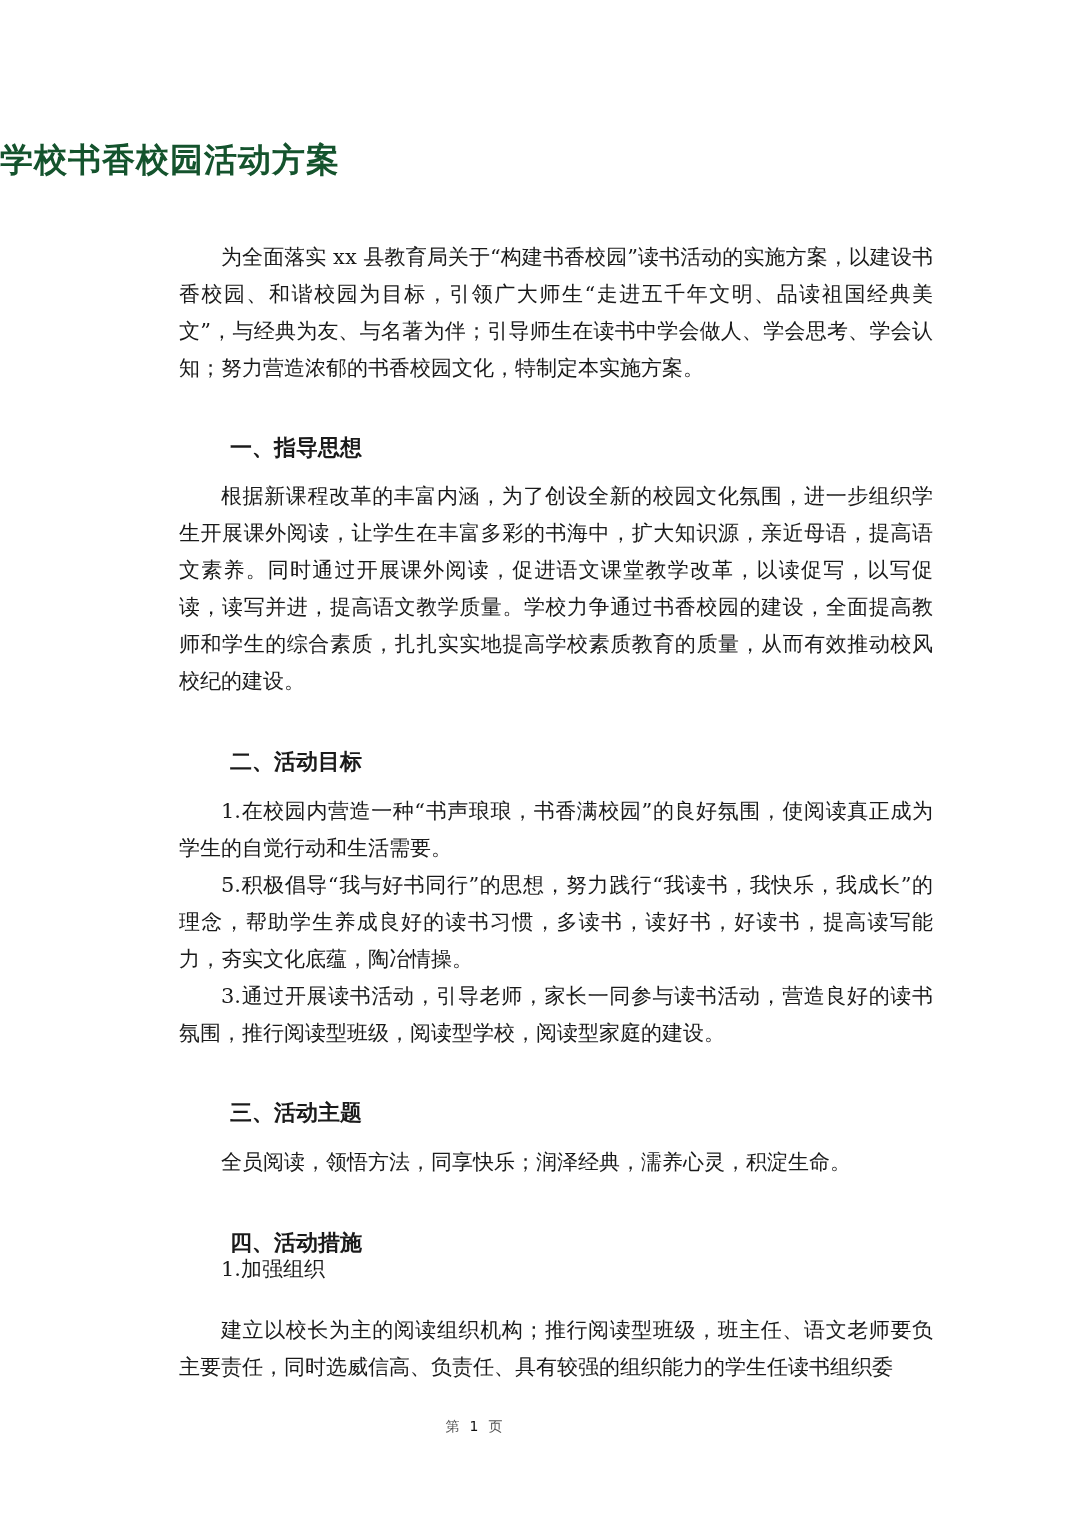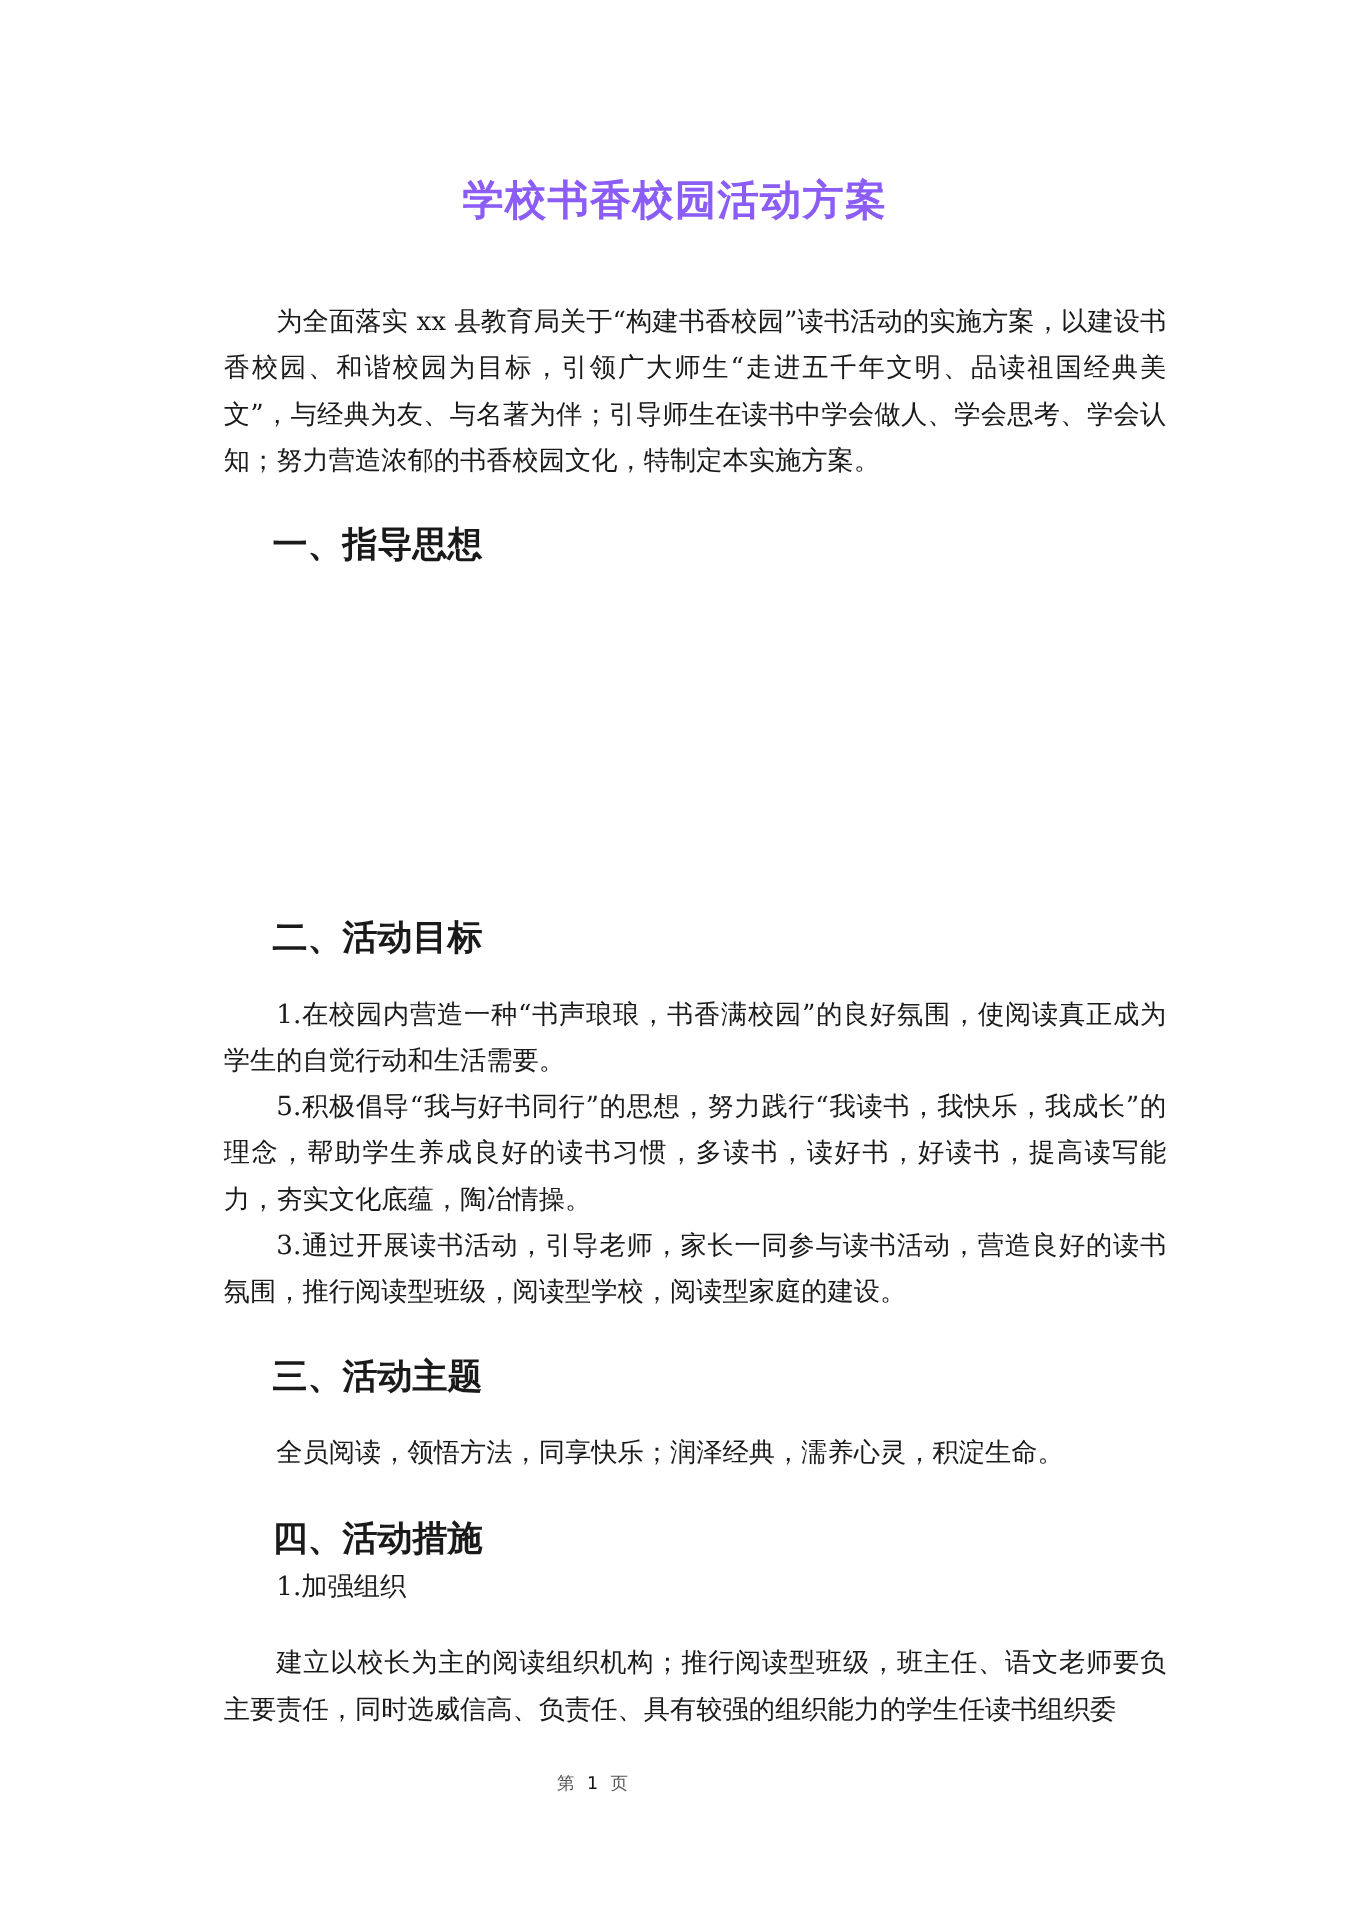--- a/index.html
+++ b/index.html
@@ -1,37 +1,38 @@
 <!DOCTYPE html>
 <html><head>
 <meta charset="utf-8">
 <style>
   html, body { margin: 0; padding: 0; background: #ffffff; }
   body { width: 1080px; height: 1527px; position: relative; overflow: hidden;
          font-family: "DejaVu Serif", "Liberation Serif", serif; color: #1a1a1a; }
   .page { position: absolute; left: 0; top: 0; width: 1080px; height: 1527px; }
-  .title { position: absolute; top: 138px; left: 0; width: 1080px; text-align: center;
-           font-size: 33px; color: #8b5cf6; letter-spacing: 1px; line-height: 44px; }
+  .title { position: absolute; top: 138px; left: 0; width: 1080px; 
+           font-size: 33px; color: #14532d; letter-spacing: 1px; line-height: 44px; }
   .para { position: absolute; left: 164px; width: 754px; font-size: 21px; line-height: 37px;
           text-align: justify; text-indent: 42px; margin: 15px; }
-  .heading { position: absolute; left: 218px; font-size: 28px; font-weight: bold; line-height: 36px;
-             font-family: "DejaVu Sans", "Liberation Sans", sans-serif; margin: 0; }
+  .heading { position: absolute; left: 218px; font-size: 22px; font-weight: bold; line-height: 36px;
+             font-family: "DejaVu Sans", "Liberation Sans", sans-serif; margin: 12px; }
   .footer { position: absolute; top: 1418px; left: 0; width: 948px; text-align: center;
             font-size: 14px; color: #555; }
   .footer .num { color: #111; margin: 0 10px; font-family: "DejaVu Sans", sans-serif; }
 </style>
 </head>
 <body>
 
 <div class="page">
   <h1 class="title" style="margin:0;">学校书香校园活动方案</h1>
 
   <p class="para" style="top:224px;">为全面落实 xx 县教育局关于“构建书香校园”读书活动的实施方案，以建设书香校园、和谐校园为目标，引领广大师生“走进五千年文明、品读祖国经典美文”，与经典为友、与名著为伴；引导师生在读书中学会做人、学会思考、学会认知；努力营造浓郁的书香校园文化，特制定本实施方案。</p>
 
   <h2 class="heading" style="top:418px;">一、指导思想</h2>
+  <p class="para" style="top:463px;">根据新课程改革的丰富内涵，为了创设全新的校园文化氛围，进一步组织学生开展课外阅读，让学生在丰富多彩的书海中，扩大知识源，亲近母语，提高语文素养。同时通过开展课外阅读，促进语文课堂教学改革，以读促写，以写促读，读写并进，提高语文教学质量。学校力争通过书香校园的建设，全面提高教师和学生的综合素质，扎扎实实地提高学校素质教育的质量，从而有效推动校风校纪的建设。</p>
 
   <h2 class="heading" style="top:732px;">二、活动目标</h2>
   <p class="para" style="top:778px;">1.在校园内营造一种“书声琅琅，书香满校园”的良好氛围，使阅读真正成为学生的自觉行动和生活需要。</p>
   <p class="para" style="top:852px;">5.积极倡导“我与好书同行”的思想，努力践行“我读书，我快乐，我成长”的理念，帮助学生养成良好的读书习惯，多读书，读好书，好读书，提高读写能力，夯实文化底蕴，陶冶情操。</p>
   <p class="para" style="top:963px;">3.通过开展读书活动，引导老师，家长一同参与读书活动，营造良好的读书氛围，推行阅读型班级，阅读型学校，阅读型家庭的建设。</p>
 
   <h2 class="heading" style="top:1083px;">三、活动主题</h2>
   <p class="para" style="top:1129px;">全员阅读，领悟方法，同享快乐；润泽经典，濡养心灵，积淀生命。</p>
 
   <h2 class="heading" style="top:1213px;">四、活动措施</h2>

